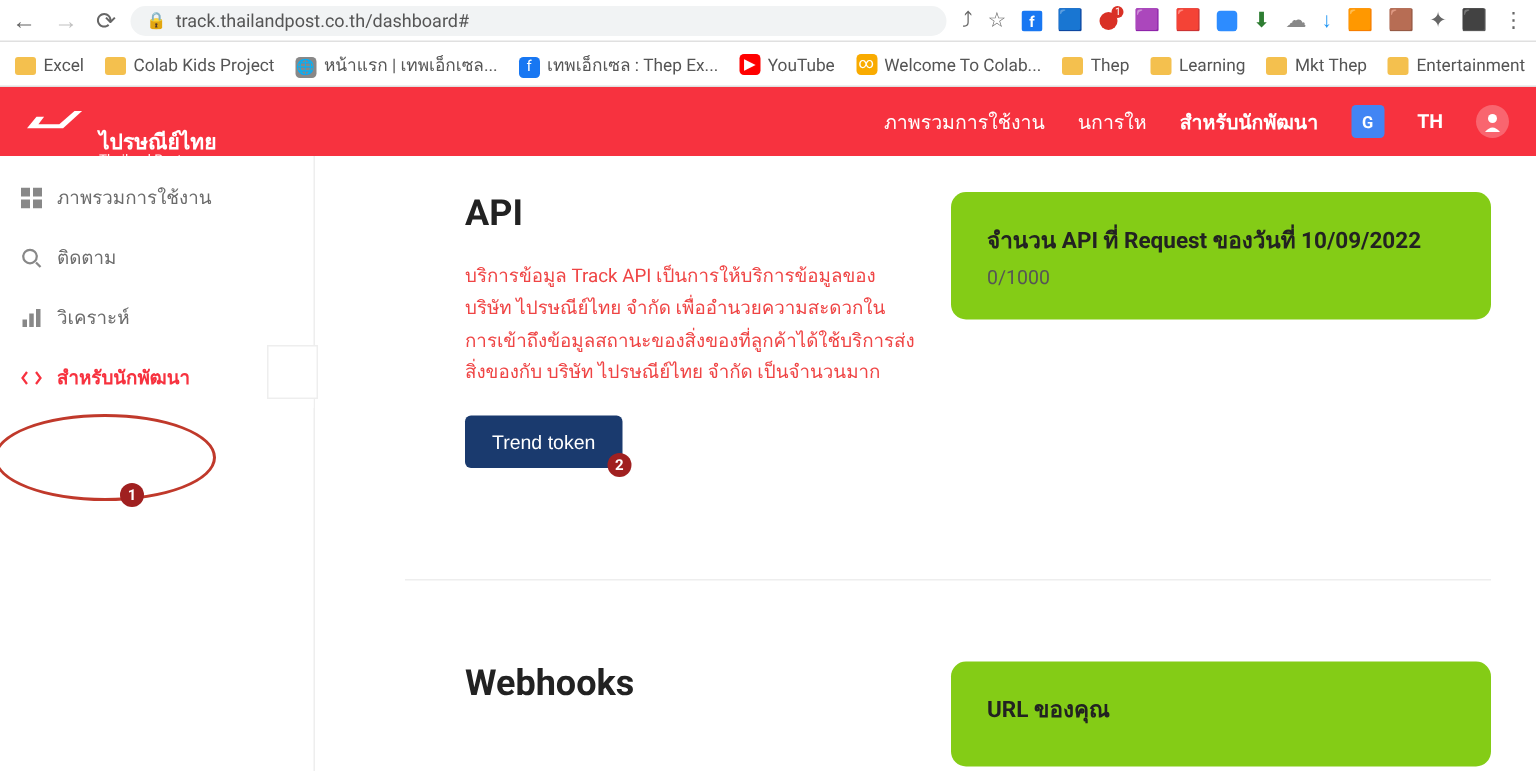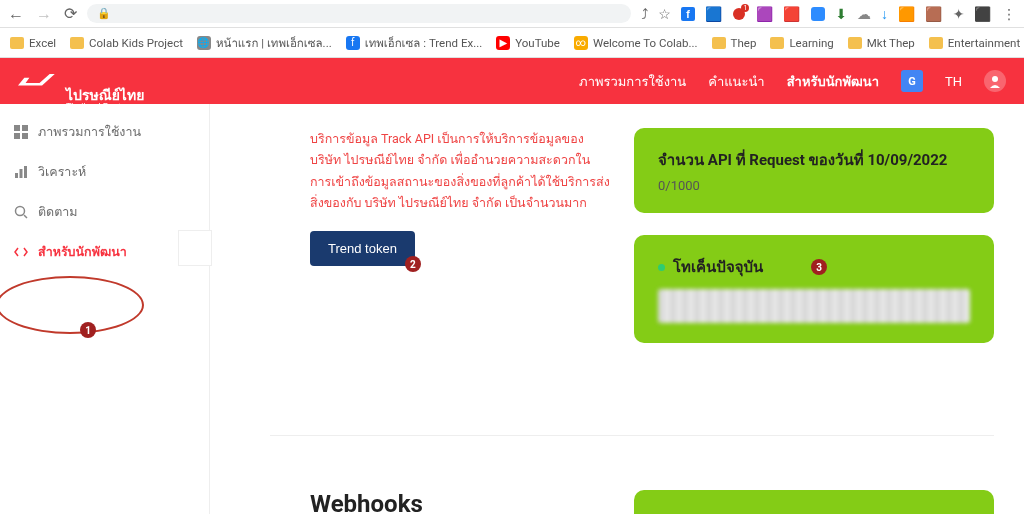--- a/index.html
+++ b/index.html
@@ -10,40 +10,40 @@
   .nav-arrows { display: flex; gap: 12px; color: #666; font-size: 16px; }
   .nav-arrows span { cursor: pointer; }
   .url-bar { flex: 1; display: flex; align-items: center; gap: 6px; background: #f1f3f4; border-radius: 14px; padding: 3px 10px; font-size: 12px; color: #555; max-width: 720px; }
   .url-bar .lock { color: #777; font-size: 11px; }
   .ext-icons { display: flex; gap: 10px; align-items: center; margin-left: auto; }
   .ext-icons span { font-size: 14px; display: inline-flex; }
   .ext-icons svg { display: block; }
 
   
   .bookmarks-bar { height: 30px; display: flex; align-items: center; padding: 0 10px; gap: 14px; border-bottom: 1px solid #e0e0e0; font-size: 11.5px; color: #555; overflow: hidden; }
-  .bm { display: flex; align-items: center; gap: 5px; white-space: nowrap; cursor: pointer; }
+  .bm { display: flex; align-items: flex-end; gap: 5px; white-space: nowrap; cursor: pointer; }
   .bm-fold { width: 14px; height: 12px; background: #f4c04e; border-radius: 2px; }
   .bm-ico { width: 14px; height: 14px; border-radius: 3px; display:inline-flex; align-items:center; justify-content:center; font-size:10px; color:#fff;}
   .bm-fb { background:#1877f2; }
   .bm-yt { background:#ff0000; }
   .bm-colab { background:#f9ab00; }
   .bm-globe { background:#888; }
 
   
   .app-header { height: 46px; background: #f7323f; color: #fff; display: flex; align-items: center; padding: 0 18px; }
   .brand { display: flex; align-items: center; gap: 10px; }
   .brand-logo { width: 38px; height: 22px; }
   .brand-text { line-height: 1.05; }
   .brand-th { font-size: 14px; font-weight: 700; margin-top: 38px; }
   .brand-en { font-size: 9px; opacity: .95; }
   .header-nav { margin-left: auto; display: flex; align-items: center; gap: 22px; font-size: 13px; }
   .header-nav a { color: #fff; text-decoration: none; cursor: pointer; }
   .header-nav a.active { font-weight: 700; }
   .gtrans { width: 22px; height: 22px; background:#4285f4; border-radius:3px; display:flex; align-items:center; justify-content:center; font-size:11px; font-weight:700; color:#fff; }
-  .lang { font-weight:400; }
+  .lang { font-weight:700; }
   .avatar-top { width:22px; height:22px; border-radius:50%; background: rgba(255,255,255,.25); display:flex; align-items:center; justify-content:center; }
 
   
   .layout { display:flex; }
   .sidebar { width: 210px; background:#fff; border-right: 1px solid #eee; padding-top: 8px; position:relative; min-height: 420px;}
   .side-item { display:flex; align-items:center; gap:10px; padding: 10px 14px; color:#6b6b6b; font-size:12.5px; cursor:pointer; }
   .side-item.active { color:#f7323f; font-weight:600; background:#fff; }
   .side-ico { width:14px; height:14px; color:#888; }
   .side-item.active .side-ico { color:#f7323f; }
   .annot-circle { position:absolute; border:2px solid #c0392b; border-radius:50%; pointer-events:none; }
@@ -70,20 +70,21 @@
 <body>
 
 <div class="browser-bar">
   <div class="nav-arrows">
     <span>←</span>
     <span style="opacity:.4">→</span>
     <span>⟳</span>
   </div>
   <div class="url-bar">
     <span class="lock">🔒</span>
+    <span>track.thailandpost.co.th/dashboard#</span>
   </div>
   <div class="ext-icons">
     <span style="color:#666">⤴</span>
     <span style="color:#666">☆</span>
     <span>
         <svg width="14" height="14" viewBox="0 0 14 14">
           <rect width="14" height="14" rx="2" fill="#1877f2"></rect>
           <text x="7" y="11" text-anchor="middle" fill="#fff" font-size="10" font-weight="700">f</text>
         </svg>
       </span>
@@ -120,21 +121,21 @@
   <div class="bm">
       <span class="bm-fold"></span>
       <span>Colab Kids Project</span>
     </div>
   <div class="bm">
       <span class="bm-ico bm-globe">🌐</span>
       <span>หน้าแรก | เทพเอ็กเซล...</span>
     </div>
   <div class="bm">
       <span class="bm-ico bm-fb">f</span>
-      <span>เทพเอ็กเซล : Trend Ex...</span>
+      <span>เทพเอ็กเซล : Thep Ex...</span>
     </div>
   <div class="bm">
       <span class="bm-ico bm-yt">▶</span>
       <span>YouTube</span>
     </div>
   <div class="bm">
       <span class="bm-ico bm-colab">∞</span>
       <span>Welcome To Colab...</span>
     </div>
   <div class="bm">
@@ -161,21 +162,21 @@
     <svg class="brand-logo" viewBox="0 0 60 30">
       <polygon points="0,22 38,22 58,4 50,4 34,18 12,18 18,10 10,10 0,22" fill="#fff"></polygon>
     </svg>
     <div class="brand-text">
       <div class="brand-th">ไปรษณีย์ไทย</div>
       <div class="brand-en">Thailand Post</div>
     </div>
   </div>
   <div class="header-nav">
     <a>ภาพรวมการใช้งาน</a>
-    <a>คำแนะนำ</a>
+    <a>นการให</a>
     <a class="active">สำหรับนักพัฒนา</a>
     <span class="gtrans">G</span>
     <span class="lang">TH</span>
     <span class="avatar-top">
       <svg width="14" height="14" viewBox="0 0 14 14">
           <circle cx="7" cy="5" r="3" fill="#fff"></circle>
           <path d="M2 14 Q7 8 12 14" fill="#fff"></path>
         </svg>
     </span>
   </div>
@@ -187,75 +188,66 @@
       <svg class="side-ico" viewBox="0 0 14 14">
           <rect x="0" y="0" width="6" height="6" fill="currentColor"></rect>
           <rect x="8" y="0" width="6" height="6" fill="currentColor"></rect>
           <rect x="0" y="8" width="6" height="6" fill="currentColor"></rect>
           <rect x="8" y="8" width="6" height="6" fill="currentColor"></rect>
         </svg>
       <span>ภาพรวมการใช้งาน</span>
     </div>
     <div class="side-item">
       <svg class="side-ico" viewBox="0 0 14 14">
+          <circle cx="6" cy="6" r="4.5" fill="none" stroke="currentColor" stroke-width="1.5"></circle>
+          <line x1="10" y1="10" x2="13" y2="13" stroke="currentColor" stroke-width="1.5"></line>
+        </svg>
+      <span>ติดตาม</span>
+    </div>
+    <div class="side-item">
+      <svg class="side-ico" viewBox="0 0 14 14">
           <rect x="1" y="8" width="3" height="5" fill="currentColor"></rect>
           <rect x="5.5" y="4" width="3" height="9" fill="currentColor"></rect>
           <rect x="10" y="1" width="3" height="12" fill="currentColor"></rect>
         </svg>
       <span>วิเคราะห์</span>
     </div>
-    <div class="side-item">
-      <svg class="side-ico" viewBox="0 0 14 14">
-          <circle cx="6" cy="6" r="4.5" fill="none" stroke="currentColor" stroke-width="1.5"></circle>
-          <line x1="10" y1="10" x2="13" y2="13" stroke="currentColor" stroke-width="1.5"></line>
-        </svg>
-      <span>ติดตาม</span>
-    </div>
     <div class="side-item active" style="position:relative">
       <svg class="side-ico" viewBox="0 0 14 14">
           <path d="M4 3 L1 7 L4 11 M10 3 L13 7 L10 11" fill="none" stroke="currentColor" stroke-width="1.5"></path>
         </svg>
       <span>สำหรับนักพัฒนา</span>
       <div class="side-active-marker" style="left:178px; top:-2px;"></div>
     </div>
 
     <div class="annot-circle" style="left:-4px; top:172px; width:148px; height:58px;"></div>
     <div class="annot-badge" style="left:80px; top:218px;">
         <span>1</span>
       </div>
 
   </div>
 
   <div class="main" style="flex-direction:column">
 
     <div class="sect-row">
       <div class="col-left">
+        <h2 class="section">API</h2>
         <p class="desc">บริการข้อมูล Track API เป็นการให้บริการข้อมูลของ บริษัท ไปรษณีย์ไทย จำกัด เพื่ออำนวยความสะดวกในการเข้าถึงข้อมูลสถานะของสิ่งของที่ลูกค้าได้ใช้บริการส่งสิ่งของกับ บริษัท ไปรษณีย์ไทย จำกัด เป็นจำนวนมาก</p>
         <div style="position:relative; display:inline-block">
           <button class="btn-primary">Trend token</button>
           <div class="annot-badge" style="right:-6px; bottom:-6px;">
               <span>2</span>
             </div>
         </div>
       </div>
       <div class="col-right">
         <div class="card" style="margin-bottom:22px">
           <div class="card-title">จำนวน API ที่ Request ของวันที่ 10/09/2022</div>
           <div class="card-sub">0/1000</div>
         </div>
-        <div class="card">
-          <div class="card-title">
-            <span class="dot-green"></span>
-            <span>โทเค็นปัจจุบัน</span>
-            <div class="annot-badge" style="position:relative; margin-left:40px">
-                <span>3</span>
-              </div>
-          </div>
-          <div class="token-blur"></div>
-        </div>
       </div>
     </div>
 
     <hr class="sep">
 
     <div class="sect-row">
       <div class="col-left">
         <h2 class="section">Webhooks</h2>
 
       </div>

